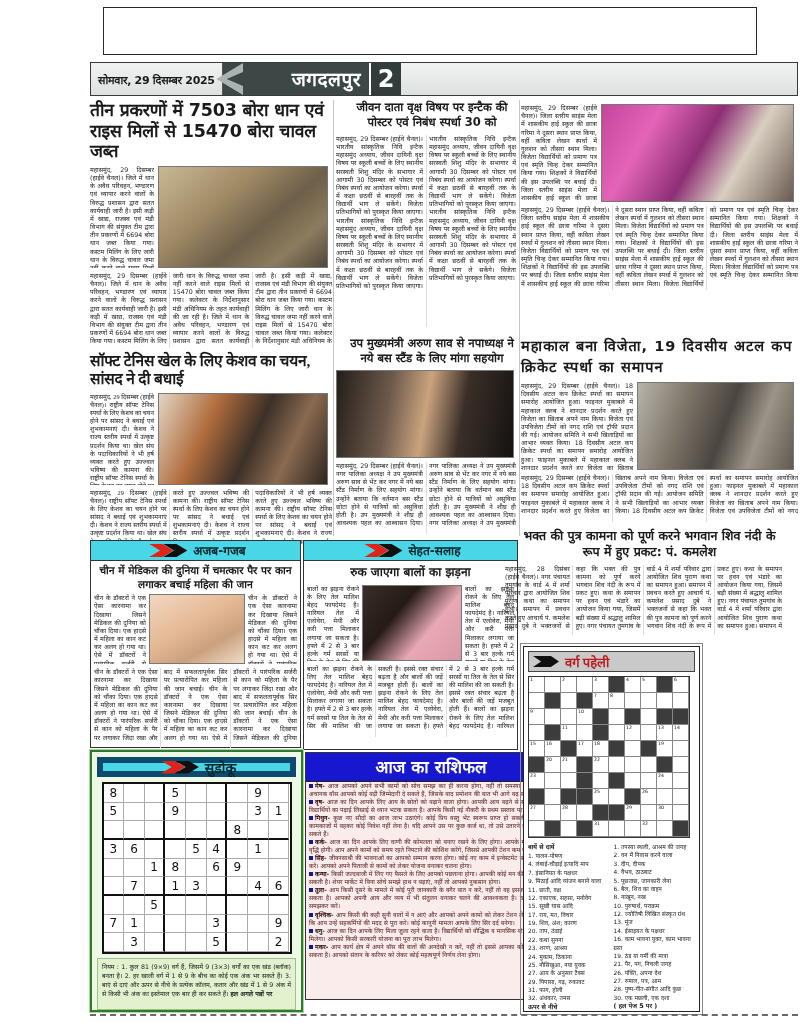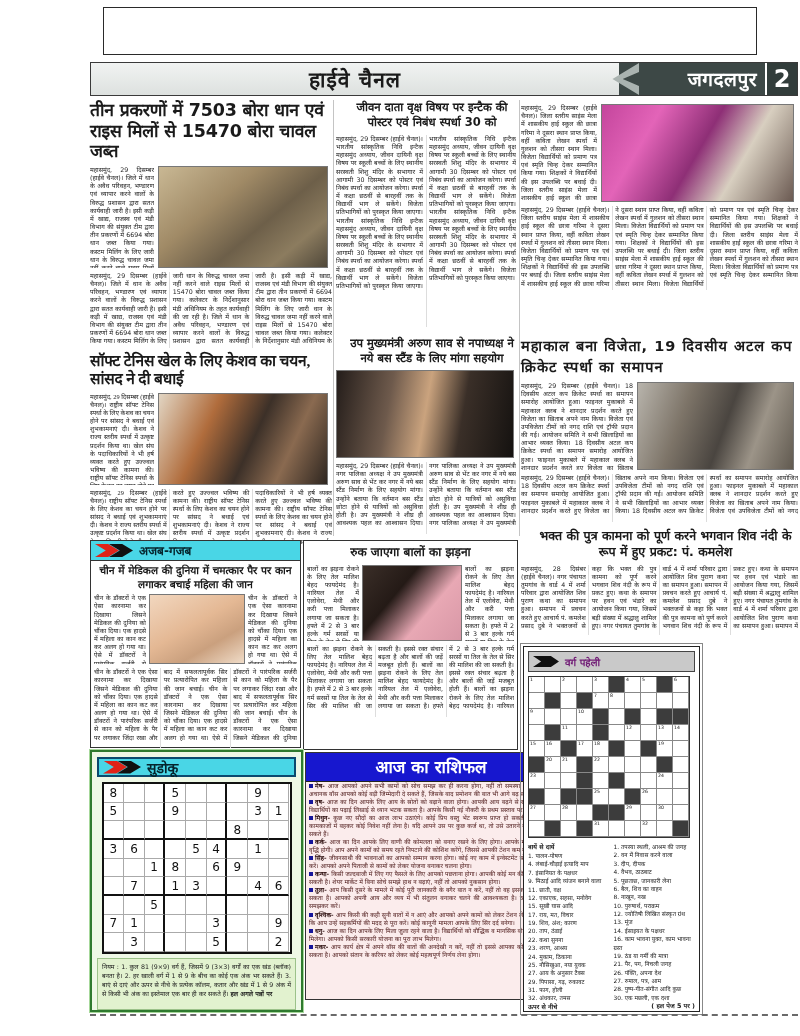--- a/index.html
+++ b/index.html
@@ -24,60 +24,60 @@
   .photo { border:1px solid #777; }
   .ph-paddy { background:linear-gradient(140deg,#c9b894 0%,#a08a66 35%,#6d5f49 60%,#8c7c5f 80%,#50483a 100%); }
   .ph-science { background:linear-gradient(120deg,#c4459c 0%,#e364b8 25%,#8e2f76 50%,#d8cfc0 70%,#6b5a52 100%); }
   .ph-tennis { background:linear-gradient(115deg,#e2d6c4 0%,#b06c3c 30%,#3c3028 55%,#8a6a50 75%,#2e2620 100%); }
   .ph-bus { background:linear-gradient(100deg,#241d1a 0%,#6e5a4c 30%,#caa37e 50%,#3a2f28 70%,#151210 100%); }
   .ph-cricket { background:linear-gradient(110deg,#b8b4ac 0%,#7d7468 30%,#4a4540 55%,#9c9488 75%,#615a50 100%); }
   .ph-ear { background:linear-gradient(150deg,#f2d7bf 0%,#e4b894 45%,#caa07e 70%,#f0dcc8 100%); }
   .ph-hair { background:linear-gradient(130deg,#3a2e28 0%,#241a16 35%,#e8a8b4 65%,#d897a6 100%); }
   
   .sec-box { border:1px solid #333; background:#fff; }
-  .sec-bar { height:20px; background:#49d6e6; border-bottom:1px solid #333; display:flex; align-items:center; padding-left:4px; }
+  .sec-bar { height:20px; background:#49d6e6; border-bottom:1px solid #333; display:flex; align-items:center; padding-left:4px;justify-content:center; }
   .chev { width:24px; height:13px; margin-right:-10px; clip-path:polygon(0 0,55% 0,100% 50%,55% 100%,0 100%,45% 50%); }
   .chev.red { background:#e02318; }
   .chev.blk { background:#101010; }
   .sec-label { font-weight:bold; font-size:12px; margin-left:16px; color:#05242c; }
   
   #box-sudoku { left:90px; top:750px; width:213px; height:262px; border:2px solid #2f7a2f; outline:1px solid #a6d89a; background:#eef8e6; padding:5px; }
   #sudoku-grid { width:190px; height:172px; margin:5px auto 4px auto; display:grid; grid-template-columns:repeat(9,1fr); grid-template-rows:repeat(9,1fr); background:#fff; border:2px solid #111; }
   .sd-cell { border-right:1px solid #aaa; border-bottom:1px solid #aaa; display:flex; align-items:center; justify-content:center; font-size:12px; color:#111; }
   .sd-cell.br3 { border-right:2px solid #111; }
   .sd-cell.bb3 { border-bottom:2px solid #111; }
   #sudoku-rules { background:#e2f2cf; border:1px solid #9cc28a; font-size:6.3px; line-height:1.45; padding:3px 4px; text-align:justify; height:52px; overflow:hidden; }
   
   #box-rashifal { left:305px; top:752px; width:252px; height:248px; border:1px solid #333; background:#fbecec; overflow:hidden; }
   #rz-title { background:#1717cf; color:#fff; font-weight:bold; font-size:17px; text-align:center; padding:2px 0 3px 0; border-bottom:1px solid #222; }
   .rz { font-size:6.1px; line-height:1.32; color:#4a1616; text-align:justify; padding:0 3px; }
   .rz b { color:#2a0b0b; }
   .rz .bl { display:inline-block; width:4px; height:4px; background:#15159a; margin-right:2px; }
   
   #box-crossword { left:523px; top:646px; width:177px; height:366px; border:1px solid #222; outline:1px solid #888; outline-offset:2px; background:#fff; padding:4px; }
   #cw-bar { height:21px; background:#c9c9c9; border:1px solid #444; display:flex; align-items:center; padding-left:4px; margin-bottom:4px; }
-  #cw-bar .sec-label { color:#701a75; font-size:10px; }
+  #cw-bar .sec-label { color:#b91c1c; font-size:13px;font-family:Liberation Serif, serif; }
   #cw-grid { display:grid; grid-template-columns:repeat(10,16px); grid-auto-rows:16px; border:1px solid #333; width:162px; }
   .cw-cell { border-right:1px solid #888; border-bottom:1px solid #888; position:relative; background:#fff; }
   .cw-cell.blk { background:#3c3c3c; }
   .cw-num { position:absolute; left:1px; top:0px; font-size:4.6px; color:#111; }
   #cw-clues { display:flex; gap:4px; margin-top:5px; }
   .cw-col { flex:1; font-size:5.9px; line-height:1.42; }
   .cw-h { font-weight:bold; font-size:6.4px; }
   
   #bottom-dash { left:90px; top:1014px; width:708px; border-top:2px dashed #6a6a6a; height:0; }
   .vline { width:0; border-left:1px solid #c4c4c4; }
 </style>
 </head>
 <body>
 
 <div class="abs" id="ad-box"></div>
 
 <div class="abs" id="masthead">
-  <div class="mast-title">हाईवे चैनल</div>
+  <div class="mast-date">सोमवार, 29 दिसम्बर 2025</div>
   <div class="mast-right">
     <div class="mast-notch"></div>
     <span class="mast-city">जगदलपुर</span>
     <span class="mast-page">2</span>
   </div>
 </div>
 
 <div class="abs" style="left:90px;top:100px;width:242px;height:232px;">
   <div class="hl-xl">तीन प्रकरणों में 7503 बोरा धान एवं राइस मिलों से 15470 बोरा चावल जब्त</div>
   <div style="display:flex; gap:4px; margin-top:4px;">
@@ -133,36 +133,41 @@
   <div class="hl-md" style="font-size:10.5px;margin:3px 2px;">चीन में मेडिकल की दुनिया में चमत्कार पैर पर कान लगाकर बचाई महिला की जान</div>
   <div style="display:flex; gap:3px; padding:0 3px;">
     <div class="body-txt fill" style="width:52px;height:70px;">चीन के डॉक्टरों ने एक ऐसा कारनामा कर दिखाया जिसने मेडिकल की दुनिया को चौंका दिया। एक हादसे में महिला का कान कट कर अलग हो गया था। ऐसे में डॉक्टरों ने पारंपरिक सर्जरी से कान को महिला के पैर पर लगाकर जिंदा रखा और बाद में सफलतापूर्वक सिर पर प्रत्यारोपित कर महिला की जान बचाई। चीन के डॉक्टरों ने एक ऐसा कारनामा कर दिखाया जिसने मेडिकल की दुनिया को चौंका दिया। एक हादसे में महिला का कान कट कर अलग हो गया था। ऐसे में डॉक्टरों ने पारंपरिक सर्जरी से कान को महिला के पैर पर लगाकर जिंदा रखा और बाद में सफलतापूर्वक सिर पर प्रत्यारोपित कर महिला की जान बचाई। चीन के डॉक्टरों ने एक ऐसा कारनामा कर दिखाया जिसने मेडिकल की दुनिया को चौंका दिया। एक हादसे में महिला का कान कट कर अलग हो गया था। ऐसे में डॉक्टरों ने पारंपरिक सर्जरी से कान को महिला के पैर पर लगाकर जिंदा रखा और बाद में सफलतापूर्वक सिर पर प्रत्यारोपित कर महिला की जान बचाई। चीन के डॉक्टरों ने एक ऐसा कारनामा कर दिखाया जिसने मेडिकल की दुनिया को चौंका दिया। एक हादसे में महिला का कान कट कर अलग हो गया था। ऐसे में डॉक्टरों ने पारंपरिक सर्जरी से कान को महिला के पैर पर लगाकर जिंदा रखा और बाद में सफलतापूर्वक सिर पर प्रत्यारोपित कर महिला की जान बचाई। चीन के डॉक्टरों ने एक ऐसा कारनामा कर दिखाया जिसने मेडिकल की दुनिया को चौंका दिया। एक हादसे में महिला का कान कट कर अलग हो गया था। ऐसे में डॉक्टरों ने पारंपरिक सर्जरी से कान को महिला के पैर पर लगाकर जिंदा रखा और बाद में सफलतापूर्वक सिर पर प्रत्यारोपित कर महिला की जान बचाई।</div>
     <div class="photo ph-ear" style="width:96px;height:70px;"></div>
     <div class="body-txt fill" style="flex:1;height:70px;">चीन के डॉक्टरों ने एक ऐसा कारनामा कर दिखाया जिसने मेडिकल की दुनिया को चौंका दिया। एक हादसे में महिला का कान कट कर अलग हो गया था। ऐसे में डॉक्टरों ने पारंपरिक सर्जरी से कान को महिला के पैर पर लगाकर जिंदा रखा और बाद में सफलतापूर्वक सिर पर प्रत्यारोपित कर महिला की जान बचाई। चीन के डॉक्टरों ने एक ऐसा कारनामा कर दिखाया जिसने मेडिकल की दुनिया को चौंका दिया। एक हादसे में महिला का कान कट कर अलग हो गया था। ऐसे में डॉक्टरों ने पारंपरिक सर्जरी से कान को महिला के पैर पर लगाकर जिंदा रखा और बाद में सफलतापूर्वक सिर पर प्रत्यारोपित कर महिला की जान बचाई। चीन के डॉक्टरों ने एक ऐसा कारनामा कर दिखाया जिसने मेडिकल की दुनिया को चौंका दिया। एक हादसे में महिला का कान कट कर अलग हो गया था। ऐसे में डॉक्टरों ने पारंपरिक सर्जरी से कान को महिला के पैर पर लगाकर जिंदा रखा और बाद में सफलतापूर्वक सिर पर प्रत्यारोपित कर महिला की जान बचाई। चीन के डॉक्टरों ने एक ऐसा कारनामा कर दिखाया जिसने मेडिकल की दुनिया को चौंका दिया। एक हादसे में महिला का कान कट कर अलग हो गया था। ऐसे में डॉक्टरों ने पारंपरिक सर्जरी से कान को महिला के पैर पर लगाकर जिंदा रखा और बाद में सफलतापूर्वक सिर पर प्रत्यारोपित कर महिला की जान बचाई। चीन के डॉक्टरों ने एक ऐसा कारनामा कर दिखाया जिसने मेडिकल की दुनिया को चौंका दिया। एक हादसे में महिला का कान कट कर अलग हो गया था। ऐसे में डॉक्टरों ने पारंपरिक सर्जरी से कान को महिला के पैर पर लगाकर जिंदा रखा और बाद में सफलतापूर्वक सिर पर प्रत्यारोपित कर महिला की जान बचाई।</div>
   </div>
   <div class="body-txt cols3 fill" style="height:80px;margin:4px 3px 0 3px;">चीन के डॉक्टरों ने एक ऐसा कारनामा कर दिखाया जिसने मेडिकल की दुनिया को चौंका दिया। एक हादसे में महिला का कान कट कर अलग हो गया था। ऐसे में डॉक्टरों ने पारंपरिक सर्जरी से कान को महिला के पैर पर लगाकर जिंदा रखा और बाद में सफलतापूर्वक सिर पर प्रत्यारोपित कर महिला की जान बचाई। चीन के डॉक्टरों ने एक ऐसा कारनामा कर दिखाया जिसने मेडिकल की दुनिया को चौंका दिया। एक हादसे में महिला का कान कट कर अलग हो गया था। ऐसे में डॉक्टरों ने पारंपरिक सर्जरी से कान को महिला के पैर पर लगाकर जिंदा रखा और बाद में सफलतापूर्वक सिर पर प्रत्यारोपित कर महिला की जान बचाई। चीन के डॉक्टरों ने एक ऐसा कारनामा कर दिखाया जिसने मेडिकल की दुनिया को चौंका दिया। एक हादसे में महिला का कान कट कर अलग हो गया था। ऐसे में डॉक्टरों ने पारंपरिक सर्जरी से कान को महिला के पैर पर लगाकर जिंदा रखा और बाद में सफलतापूर्वक सिर पर प्रत्यारोपित कर महिला की जान बचाई। चीन के डॉक्टरों ने एक ऐसा कारनामा कर दिखाया जिसने मेडिकल की दुनिया को चौंका दिया। एक हादसे में महिला का कान कट कर अलग हो गया था। ऐसे में डॉक्टरों ने पारंपरिक सर्जरी से कान को महिला के पैर पर लगाकर जिंदा रखा और बाद में सफलतापूर्वक सिर पर प्रत्यारोपित कर महिला की जान बचाई। चीन के डॉक्टरों ने एक ऐसा कारनामा कर दिखाया जिसने मेडिकल की दुनिया को चौंका दिया। एक हादसे में महिला का कान कट कर अलग हो गया था। ऐसे में डॉक्टरों ने पारंपरिक सर्जरी से कान को महिला के पैर पर लगाकर जिंदा रखा और बाद में सफलतापूर्वक सिर पर प्रत्यारोपित कर महिला की जान बचाई।</div>
 </div>
 
 <div class="abs sec-box" style="left:303px;top:540px;width:215px;height:210px;">
+  <div class="sec-bar">
+    <span class="chev red"></span>
+    <span class="chev blk"></span>
+    <span class="sec-label">सेहत-सलाह</span>
+  </div>
   <div class="hl-md" style="font-size:12px;margin:4px 2px;">रुक जाएगा बालों का झड़ना</div>
   <div style="display:flex; gap:3px; padding:0 3px;">
     <div class="body-txt fill" style="width:52px;height:76px;">बालों का झड़ना रोकने के लिए तेल मालिश बेहद फायदेमंद है। नारियल तेल में एलोवेरा, मेथी और करी पत्ता मिलाकर लगाया जा सकता है। हफ्ते में 2 से 3 बार हल्के गर्म सरसों या तिल के तेल से सिर की मालिश की जा सकती है। इससे रक्त संचार बढ़ता है और बालों की जड़ें मजबूत होती हैं। बालों का झड़ना रोकने के लिए तेल मालिश बेहद फायदेमंद है। नारियल तेल में एलोवेरा, मेथी और करी पत्ता मिलाकर लगाया जा सकता है। हफ्ते में 2 से 3 बार हल्के गर्म सरसों या तिल के तेल से सिर की मालिश की जा सकती है। इससे रक्त संचार बढ़ता है और बालों की जड़ें मजबूत होती हैं। बालों का झड़ना रोकने के लिए तेल मालिश बेहद फायदेमंद है। नारियल तेल में एलोवेरा, मेथी और करी पत्ता मिलाकर लगाया जा सकता है। हफ्ते में 2 से 3 बार हल्के गर्म सरसों या तिल के तेल से सिर की मालिश की जा सकती है। इससे रक्त संचार बढ़ता है और बालों की जड़ें मजबूत होती हैं। बालों का झड़ना रोकने के लिए तेल मालिश बेहद फायदेमंद है। नारियल तेल में एलोवेरा, मेथी और करी पत्ता मिलाकर लगाया जा सकता है। हफ्ते में 2 से 3 बार हल्के गर्म सरसों या तिल के तेल से सिर की मालिश की जा सकती है। इससे रक्त संचार बढ़ता है और बालों की जड़ें मजबूत होती हैं। बालों का झड़ना रोकने के लिए तेल मालिश बेहद फायदेमंद है। नारियल तेल में एलोवेरा, मेथी और करी पत्ता मिलाकर लगाया जा सकता है। हफ्ते में 2 से 3 बार हल्के गर्म सरसों या तिल के तेल से सिर की मालिश की जा सकती है। इससे रक्त संचार बढ़ता है और बालों की जड़ें मजबूत होती हैं।</div>
     <div class="photo ph-hair" style="width:100px;height:76px;"></div>
     <div class="body-txt fill" style="flex:1;height:76px;">बालों का झड़ना रोकने के लिए तेल मालिश बेहद फायदेमंद है। नारियल तेल में एलोवेरा, मेथी और करी पत्ता मिलाकर लगाया जा सकता है। हफ्ते में 2 से 3 बार हल्के गर्म सरसों या तिल के तेल से सिर की मालिश की जा सकती है। इससे रक्त संचार बढ़ता है और बालों की जड़ें मजबूत होती हैं। बालों का झड़ना रोकने के लिए तेल मालिश बेहद फायदेमंद है। नारियल तेल में एलोवेरा, मेथी और करी पत्ता मिलाकर लगाया जा सकता है। हफ्ते में 2 से 3 बार हल्के गर्म सरसों या तिल के तेल से सिर की मालिश की जा सकती है। इससे रक्त संचार बढ़ता है और बालों की जड़ें मजबूत होती हैं। बालों का झड़ना रोकने के लिए तेल मालिश बेहद फायदेमंद है। नारियल तेल में एलोवेरा, मेथी और करी पत्ता मिलाकर लगाया जा सकता है। हफ्ते में 2 से 3 बार हल्के गर्म सरसों या तिल के तेल से सिर की मालिश की जा सकती है। इससे रक्त संचार बढ़ता है और बालों की जड़ें मजबूत होती हैं। बालों का झड़ना रोकने के लिए तेल मालिश बेहद फायदेमंद है। नारियल तेल में एलोवेरा, मेथी और करी पत्ता मिलाकर लगाया जा सकता है। हफ्ते में 2 से 3 बार हल्के गर्म सरसों या तिल के तेल से सिर की मालिश की जा सकती है। इससे रक्त संचार बढ़ता है और बालों की जड़ें मजबूत होती हैं। बालों का झड़ना रोकने के लिए तेल मालिश बेहद फायदेमंद है। नारियल तेल में एलोवेरा, मेथी और करी पत्ता मिलाकर लगाया जा सकता है। हफ्ते में 2 से 3 बार हल्के गर्म सरसों या तिल के तेल से सिर की मालिश की जा सकती है। इससे रक्त संचार बढ़ता है और बालों की जड़ें मजबूत होती हैं।</div>
   </div>
   <div class="body-txt cols3 fill" style="height:72px;margin:4px 3px 0 3px;">बालों का झड़ना रोकने के लिए तेल मालिश बेहद फायदेमंद है। नारियल तेल में एलोवेरा, मेथी और करी पत्ता मिलाकर लगाया जा सकता है। हफ्ते में 2 से 3 बार हल्के गर्म सरसों या तिल के तेल से सिर की मालिश की जा सकती है। इससे रक्त संचार बढ़ता है और बालों की जड़ें मजबूत होती हैं। बालों का झड़ना रोकने के लिए तेल मालिश बेहद फायदेमंद है। नारियल तेल में एलोवेरा, मेथी और करी पत्ता मिलाकर लगाया जा सकता है। हफ्ते में 2 से 3 बार हल्के गर्म सरसों या तिल के तेल से सिर की मालिश की जा सकती है। इससे रक्त संचार बढ़ता है और बालों की जड़ें मजबूत होती हैं। बालों का झड़ना रोकने के लिए तेल मालिश बेहद फायदेमंद है। नारियल तेल में एलोवेरा, मेथी और करी पत्ता मिलाकर लगाया जा सकता है। हफ्ते में 2 से 3 बार हल्के गर्म सरसों या तिल के तेल से सिर की मालिश की जा सकती है। इससे रक्त संचार बढ़ता है और बालों की जड़ें मजबूत होती हैं। बालों का झड़ना रोकने के लिए तेल मालिश बेहद फायदेमंद है। नारियल तेल में एलोवेरा, मेथी और करी पत्ता मिलाकर लगाया जा सकता है। हफ्ते में 2 से 3 बार हल्के गर्म सरसों या तिल के तेल से सिर की मालिश की जा सकती है। इससे रक्त संचार बढ़ता है और बालों की जड़ें मजबूत होती हैं। बालों का झड़ना रोकने के लिए तेल मालिश बेहद फायदेमंद है। नारियल तेल में एलोवेरा, मेथी और करी पत्ता मिलाकर लगाया जा सकता है। हफ्ते में 2 से 3 बार हल्के गर्म सरसों या तिल के तेल से सिर की मालिश की जा सकती है। इससे रक्त संचार बढ़ता है और बालों की जड़ें मजबूत होती हैं।</div>
 </div>
 
-<div class="abs" style="left:521px;top:528px;width:277px;height:114px;">
+<div class="abs" style="left:505px;top:528px;width:277px;height:114px;">
   <div class="hl-md" style="font-size:12.5px;">भक्त की पुत्र कामना को पूर्ण करने भगवान शिव नंदी के रूप में हुए प्रकट: पं. कमलेश</div>
   <div class="body-txt cols4 fill" style="height:70px;margin-top:4px;">महासमुंद, 28 दिसंबर (हाईवे चैनल)। नगर पंचायत तुमगांव के वार्ड 4 में शर्मा परिवार द्वारा आयोजित शिव पुराण कथा का समापन हुआ। समापन में प्रवचन करते हुए आचार्य पं. कमलेश प्रसाद दुबे ने भक्तजनों से कहा कि भक्त की पुत्र कामना को पूर्ण करने भगवान शिव नंदी के रूप में प्रकट हुए। कथा के समापन पर हवन एवं भंडारे का आयोजन किया गया, जिसमें बड़ी संख्या में श्रद्धालु शामिल हुए। नगर पंचायत तुमगांव के वार्ड 4 में शर्मा परिवार द्वारा आयोजित शिव पुराण कथा का समापन हुआ। समापन में प्रवचन करते हुए आचार्य पं. कमलेश प्रसाद दुबे ने भक्तजनों से कहा कि भक्त की पुत्र कामना को पूर्ण करने भगवान शिव नंदी के रूप में प्रकट हुए। कथा के समापन पर हवन एवं भंडारे का आयोजन किया गया, जिसमें बड़ी संख्या में श्रद्धालु शामिल हुए। नगर पंचायत तुमगांव के वार्ड 4 में शर्मा परिवार द्वारा आयोजित शिव पुराण कथा का समापन हुआ। समापन में प्रवचन करते हुए आचार्य पं. कमलेश प्रसाद दुबे ने भक्तजनों से कहा कि भक्त की पुत्र कामना को पूर्ण करने भगवान शिव नंदी के रूप में प्रकट हुए। कथा के समापन पर हवन एवं भंडारे का आयोजन किया गया, जिसमें बड़ी संख्या में श्रद्धालु शामिल हुए। नगर पंचायत तुमगांव के वार्ड 4 में शर्मा परिवार द्वारा आयोजित शिव पुराण कथा का समापन हुआ। समापन में प्रवचन करते हुए आचार्य पं. कमलेश प्रसाद दुबे ने भक्तजनों से कहा कि भक्त की पुत्र कामना को पूर्ण करने भगवान शिव नंदी के रूप में प्रकट हुए। कथा के समापन पर हवन एवं भंडारे का आयोजन किया गया, जिसमें बड़ी संख्या में श्रद्धालु शामिल हुए।</div>
 </div>
 
 <div class="abs" id="box-sudoku">
-  <div class="sec-bar" style="border:2px solid #0c4a6e;">
+  <div class="sec-bar" style="border:6px solid #0c4a6e;">
     <span class="chev red"></span>
     <span class="chev blk"></span>
     <span class="sec-label" style="font-size:14px;">सुडोकू</span>
   </div>
   <div id="sudoku-grid">
       <div class="sd-cell">8</div>
       <div class="sd-cell"></div>
       <div class="sd-cell br3"></div>
       <div class="sd-cell">5</div>
       <div class="sd-cell"></div>
@@ -473,20 +478,20 @@
           <div>13. मूंज</div>
           <div>14. ईसाइयत के पक्षधर</div>
           <div>16. काम भावना युक्त, काम भावना ग्रस्त</div>
           <div>19. ठंड या गर्मी की मात्रा</div>
           <div>21. पैर, पग, निचली जगह</div>
           <div>26. पंक्ति, अपना देश</div>
           <div>27. रुमाल, पत्र, आम</div>
           <div>28. पुष्प-गीत-संगीत आदि कुछ</div>
           <div>30. एक मछली, एक दशा</div>
         </div>
-      <div class="cw-h" style="text-align:right;">( हल पेज 5 पर )</div>
+      <div class="cw-h" style="text-align:left;">( हल पेज 5 पर )</div>
     </div>
   </div>
 </div>
 
 <div class="abs vline" style="left:333px;top:100px;height:436px;"></div>
 <div class="abs vline" style="left:519px;top:100px;height:436px;"></div>
 <div class="abs" id="bottom-dash"></div>
 
 </body></html>

